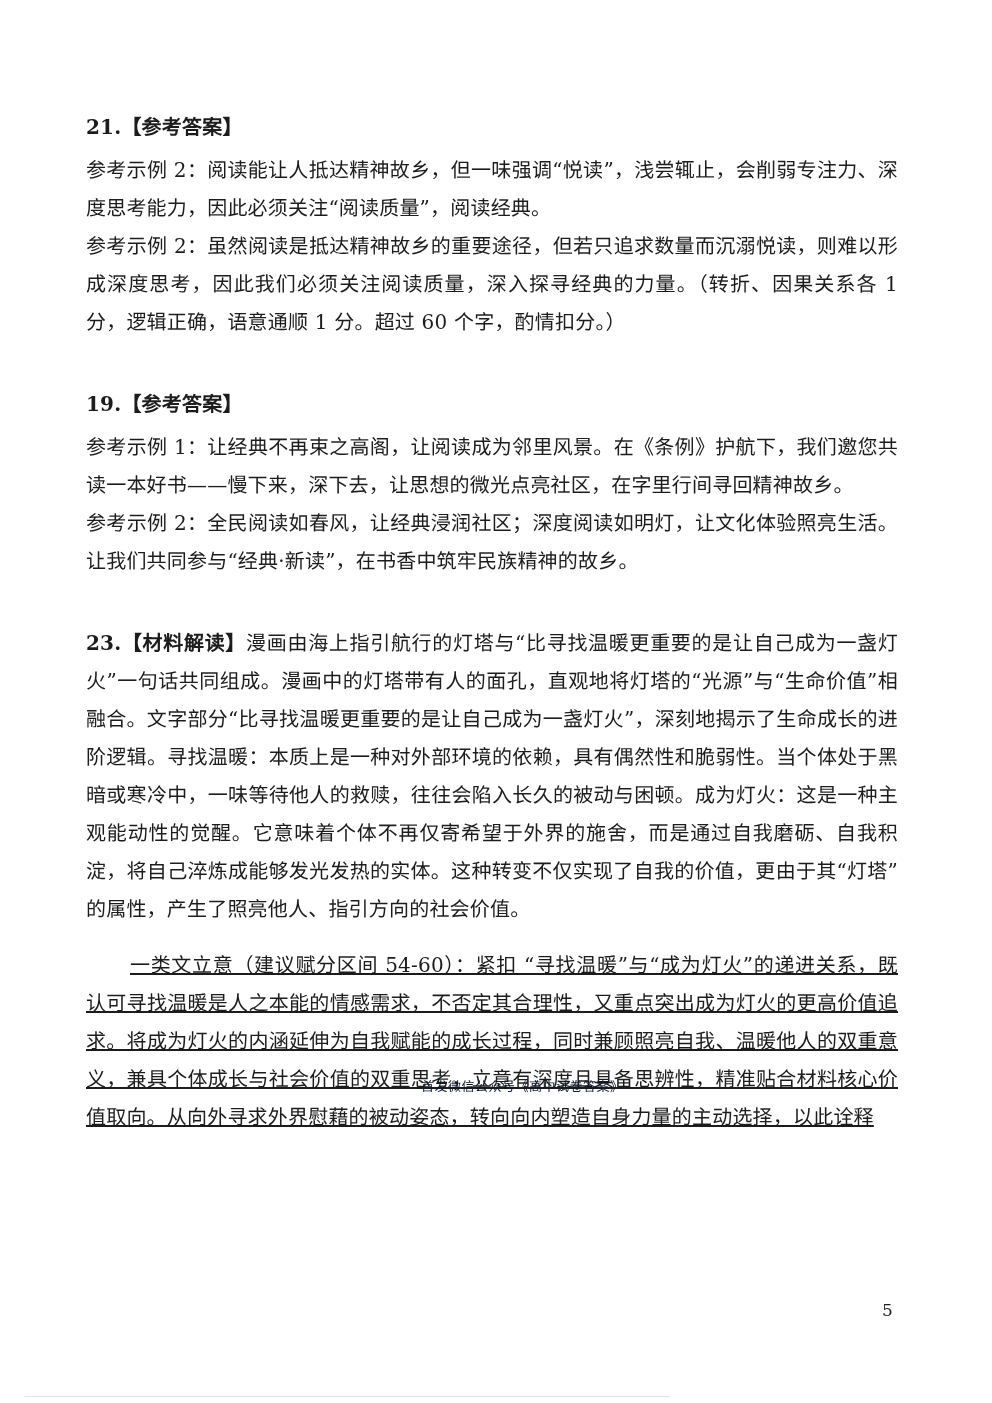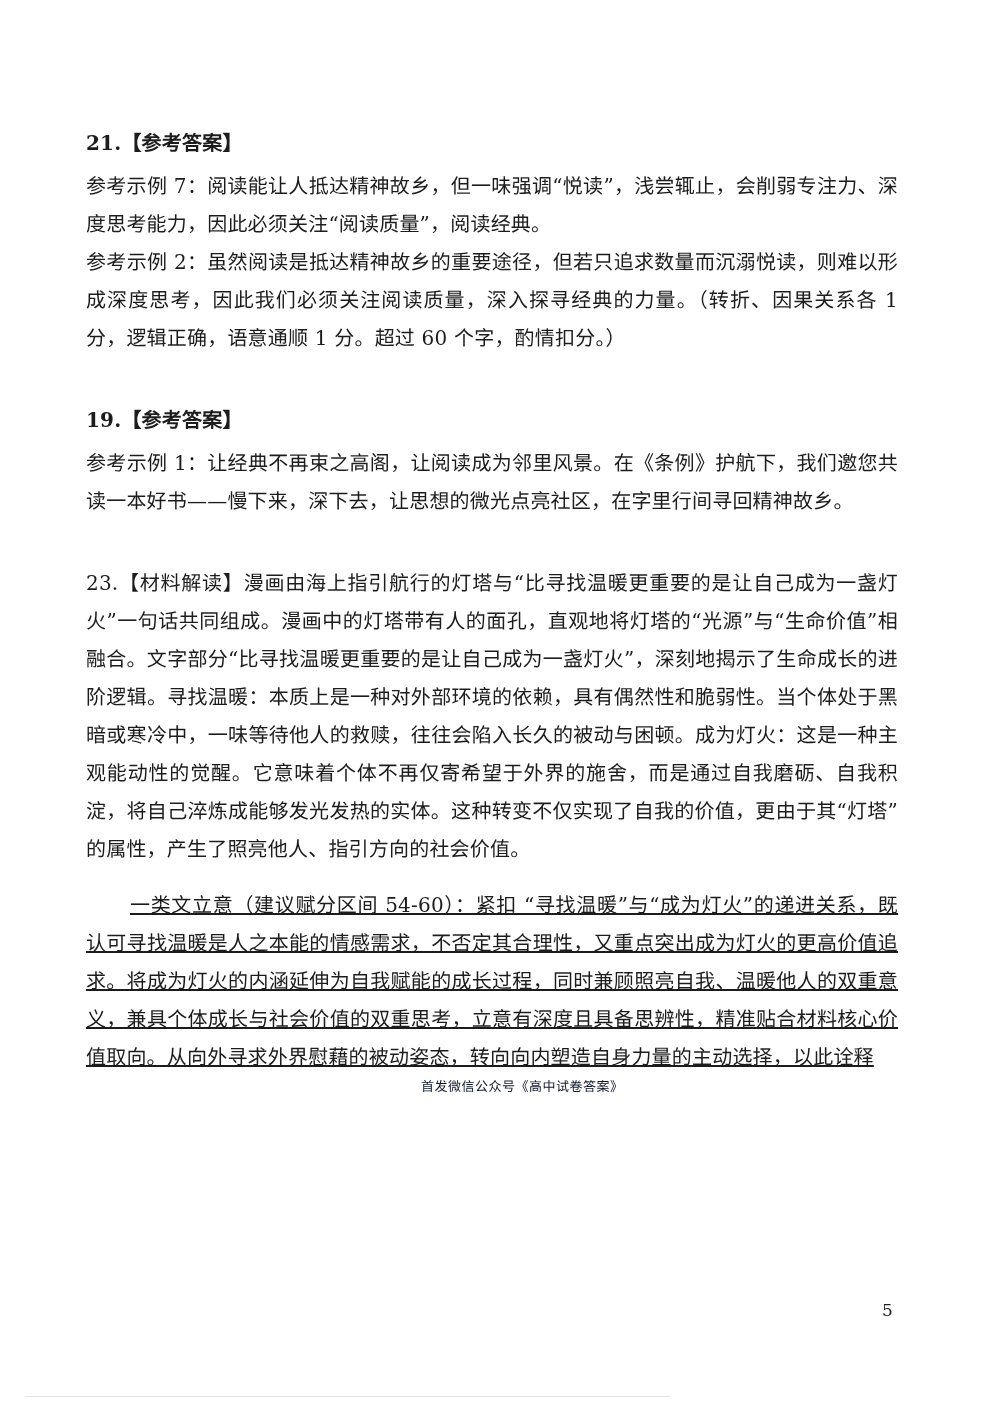--- a/index.html
+++ b/index.html
@@ -11,40 +11,40 @@
     width: 992px;
     height: 1403px;
     position: relative;
     overflow: hidden;
     font-family: "DejaVu Serif", "Liberation Serif", serif;
     color: #1c1c1c;
   }
   .content {
     position: absolute;
     left: 86px;
-    top: 16px;
+    top: 0;
     width: 812px;
     padding-top: 108px;
     box-sizing: content-box;
     font-size: 20px;
     line-height: 38px;
     text-align: justify;
     letter-spacing: 0.2px;
   }
   .section { margin: 0; }
   .section + .section { margin-top: 44px; }
   .section-heading {
     font-weight: bold;
     margin: 0 0 5px 0;
   }
   .para {
     margin: 0;
   }
   .inline-label {
-    font-weight: normal;
+    font-weight: bold;
   }
   .sub-heading {
     font-weight: bold;
     margin: 0;
   }
   .final-para {
     margin-top: 18px;
     text-indent: 2.2em;
     text-decoration: underline;
   }
@@ -75,27 +75,28 @@
     background: #e3e3e3;
   }
 </style>
 </head>
 <body>
 
 <div class="content">
 
   <div class="section">
     <p class="section-heading">21.【参考答案】</p>
-    <p class="para">参考示例 7：阅读能让人抵达精神故乡，但一味强调“悦读”，浅尝辄止，会削弱专注力、深度思考能力，因此必须关注“阅读质量”，阅读经典。</p>
+    <p class="para">参考示例 2：阅读能让人抵达精神故乡，但一味强调“悦读”，浅尝辄止，会削弱专注力、深度思考能力，因此必须关注“阅读质量”，阅读经典。</p>
     <p class="para">参考示例 2：虽然阅读是抵达精神故乡的重要途径，但若只追求数量而沉溺悦读，则难以形成深度思考，因此我们必须关注阅读质量，深入探寻经典的力量。（转折、因果关系各 1 分，逻辑正确，语意通顺 1 分。超过 60 个字，酌情扣分。）</p>
   </div>
 
   <div class="section">
     <p class="section-heading">19.【参考答案】</p>
     <p class="para">参考示例 1：让经典不再束之高阁，让阅读成为邻里风景。在《条例》护航下，我们邀您共读一本好书——慢下来，深下去，让思想的微光点亮社区，在字里行间寻回精神故乡。</p>
+    <p class="para">参考示例 2：全民阅读如春风，让经典浸润社区；深度阅读如明灯，让文化体验照亮生活。让我们共同参与“经典·新读”，在书香中筑牢民族精神的故乡。</p>
   </div>
 
   <div class="section">
     <p class="para"><span class="inline-label">23.【材料解读】</span><span>漫画由海上指引航行的灯塔与“比寻找温暖更重要的是让自己成为一盏灯火”一句话共同组成。漫画中的灯塔带有人的面孔，直观地将灯塔的“光源”与“生命价值”相融合。文字部分“比寻找温暖更重要的是让自己成为一盏灯火”，深刻地揭示了生命成长的进阶逻辑。寻找温暖：本质上是一种对外部环境的依赖，具有偶然性和脆弱性。当个体处于黑暗或寒冷中，一味等待他人的救赎，往往会陷入长久的被动与困顿。成为灯火：这是一种主观能动性的觉醒。它意味着个体不再仅寄希望于外界的施舍，而是通过自我磨砺、自我积淀，将自己淬炼成能够发光发热的实体。这种转变不仅实现了自我的价值，更由于其“灯塔”的属性，产生了照亮他人、指引方向的社会价值。</span></p>
     <p class="para final-para">一类文立意（建议赋分区间 54-60）：紧扣 “寻找温暖”与“成为灯火”的递进关系，既认可寻找温暖是人之本能的情感需求，不否定其合理性，又重点突出成为灯火的更高价值追求。将成为灯火的内涵延伸为自我赋能的成长过程，同时兼顾照亮自我、温暖他人的双重意义，兼具个体成长与社会价值的双重思考，立意有深度且具备思辨性，精准贴合材料核心价值取向。从向外寻求外界慰藉的被动姿态，转向向内塑造自身力量的主动选择，以此诠释</p>
   </div>
 
 </div>
 
 <div class="watermark">首发微信公众号《高中试卷答案》</div>

